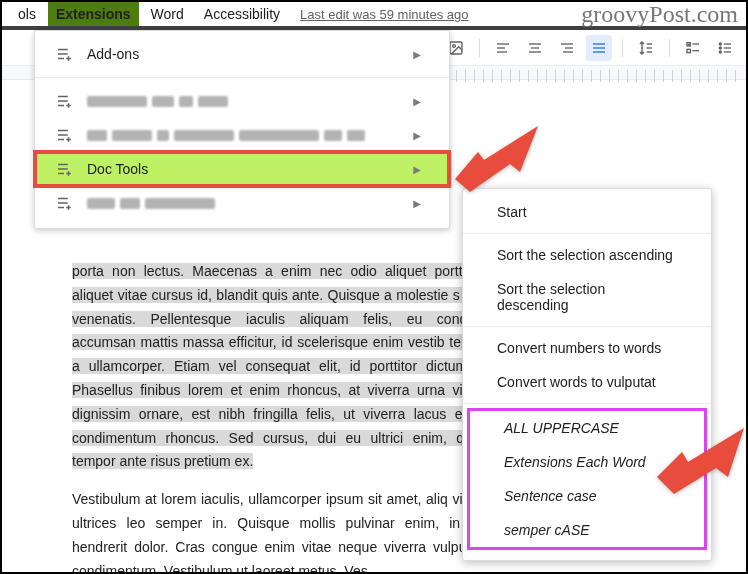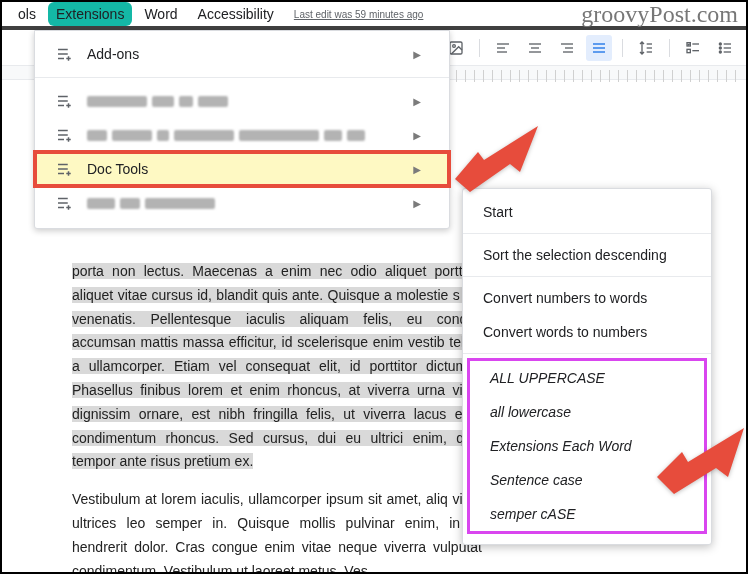--- a/index.html
+++ b/index.html
@@ -18,22 +18,22 @@
     height: 28px;
     display: flex;
     align-items: center;
     padding: 0 8px;
     gap: 4px;
     border-bottom: 4px solid #404040;
     font-size: 14px;
     color: #202124;
   }
   .menubar .item { padding: 4px 8px; cursor: default; }
-  .menubar .item.open { background: #14b8a6; border-radius: 6px; }
-  .menubar .edit { color: #5f6368; margin-left: 8px; text-decoration: underline; font-size: 10px;}
+  .menubar .item.open { background: #4d7c0f; border-radius: 0; font-weight: bold; }
+  .menubar .edit { color: #5f6368; margin-left: 8px; text-decoration: underline; font-size: 13px;}
   .menubar .brand { margin-left: auto; color: #777; font-size: 24px; font-family: Georgia, serif; }
   .toolbar {
     height: 36px;
     display: flex;
     align-items: center;
     padding: 0 8px;
     gap: 6px;
     border-bottom: 1px solid #e8eaed;
     color: #5f6368;
   }
@@ -69,35 +69,35 @@
   }
   .dropdown .row {
     height: 34px; display:flex; align-items:center; padding: 0 28px 0 20px;
     position:relative; gap: 14px; color:#202124;
   }
   .dropdown .row .ico { width:18px; height:18px; display:flex;align-items:center;justify-content:center; color:#5f6368; flex-shrink:0;}
   .dropdown .row .ico svg { width:18px;height:18px;}
   .dropdown .row .lbl { flex:1; font-size:14px;}
   .dropdown .row .caret { color:#7b7b7b; font-size:10px;}
   .dropdown hr { border:none;border-top:1px solid #e8eaed; margin:6px 0;}
-  .dropdown .row.hover { background:#fef9c3;justify-content:flex-end;}
+  .dropdown .row.hover { background:#bef264;justify-content:flex-end;}
   .outline-red { outline: 4px solid #e74c3c; outline-offset: -2px;}
 
   .submenu {
     position:absolute; left:460px; top:186px;
     width: 250px;
     background:#fff;
     border:1px solid #dadce0;
     box-shadow: 0 2px 10px rgba(0,0,0,.25);
     border-radius: 3px;
     padding: 6px 0;
     z-index: 6;
   }
   .submenu .srow {
-    padding: 9px 20px; font-size:14px; color:#202124;
+    padding: 9px 34px; font-size:14px; color:#202124;
   }
   .submenu hr { border:none;border-top:1px solid #e8eaed; margin:4px 0;}
   .casebox {
     border: 3px solid #d946ef;
     margin: 2px 4px 4px 4px;
     font-style: italic;
   }
   .arrow {
     position:absolute; z-index:10;
   }
@@ -285,28 +285,28 @@
         <span style="width:20px"></span>
         <span style="width:70px"></span>
       </span>
     <span class="caret">▶</span>
   </div>
 </div>
 
 <div class="submenu">
   <div class="srow">Start</div>
   <hr>
+  <div class="srow">Sort the selection ascending</div>
   <div class="srow">Sort the selection descending</div>
   <hr>
   <div class="srow">Convert numbers to words</div>
-  <div class="srow">Convert words to numbers</div>
+  <div class="srow">Convert words to vulputat</div>
   <hr>
   <div class="casebox">
     <div class="srow">ALL UPPERCASE</div>
-    <div class="srow">all lowercase</div>
     <div class="srow">Extensions Each Word</div>
     <div class="srow">Sentence case</div>
     <div class="srow">semper cASE</div>
   </div>
 </div>
 
 <div class="docbody">
   <p><span class="sel">porta non lectus. Maecenas a enim nec odio aliquet porttitor aliquet vitae cursus id, blandit quis ante. Quisque a molestie s vel venenatis. Pellentesque iaculis aliquam felis, eu condim accumsan mattis massa efficitur, id scelerisque enim vestib tellus a ullamcorper. Etiam vel consequat elit, id porttitor dictumst. Phasellus finibus lorem et enim rhoncus, at viverra urna vitae dignissim ornare, est nibh fringilla felis, ut viverra lacus eget condimentum rhoncus. Sed cursus, dui eu ultrici enim, quis tempor ante risus pretium ex.</span></p>
   <p>Vestibulum at lorem iaculis, ullamcorper ipsum sit amet, aliq vitae ultrices leo semper in. Quisque mollis pulvinar enim, in m hendrerit dolor. Cras congue enim vitae neque viverra vulputat condimentum. Vestibulum ut laoreet metus. Ves</p>
 </div>

